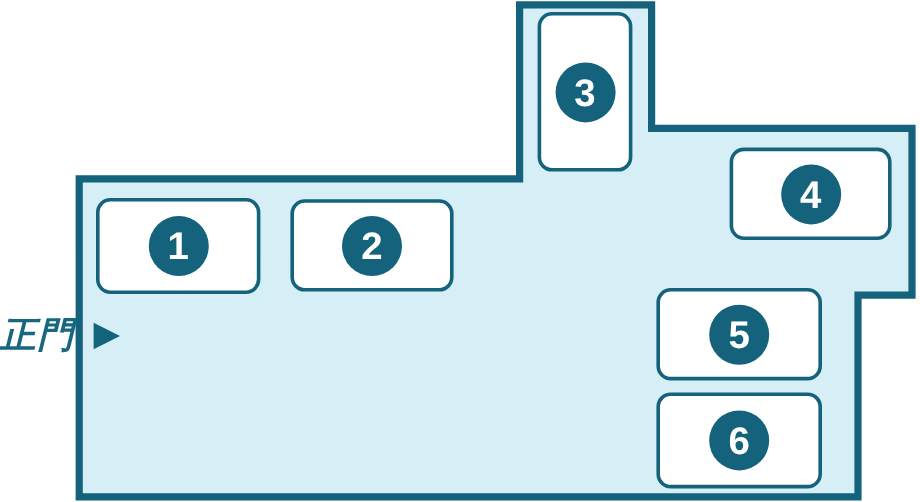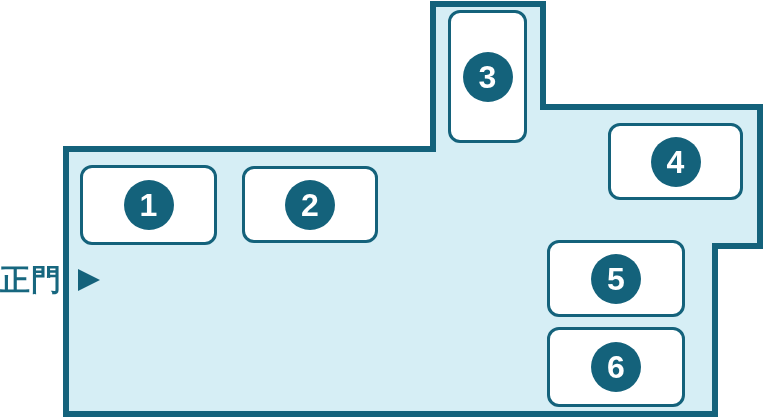--- a/index.html
+++ b/index.html
@@ -64,20 +64,21 @@
     display: flex;
     align-items: center;
   }
   .gate-label {
     color: #17677f;
     font-size: 30px;
     font-weight: bold;
     letter-spacing: 1px;
     line-height: 36px;
     white-space: nowrap;
+    font-style: italic;
   }
   .gate-arrow {
     display: inline-block;
     width: 0;
     height: 0;
     margin-left: 16px;
     border-top: 11px solid transparent;
     border-bottom: 11px solid transparent;
     border-left: 22px solid #14627b;
   }

